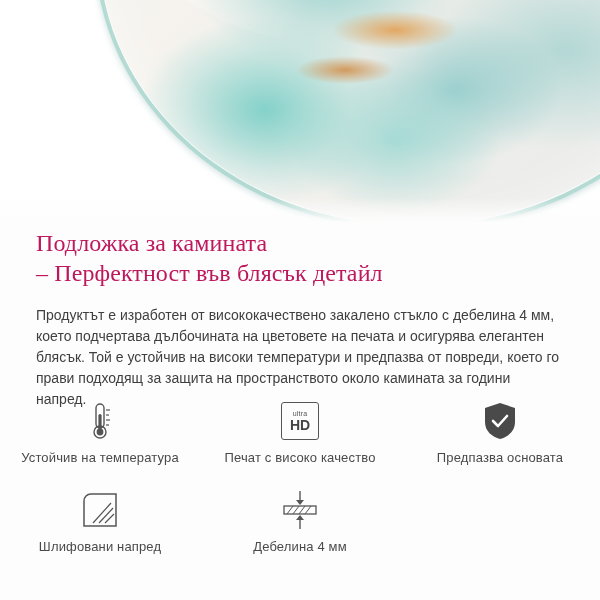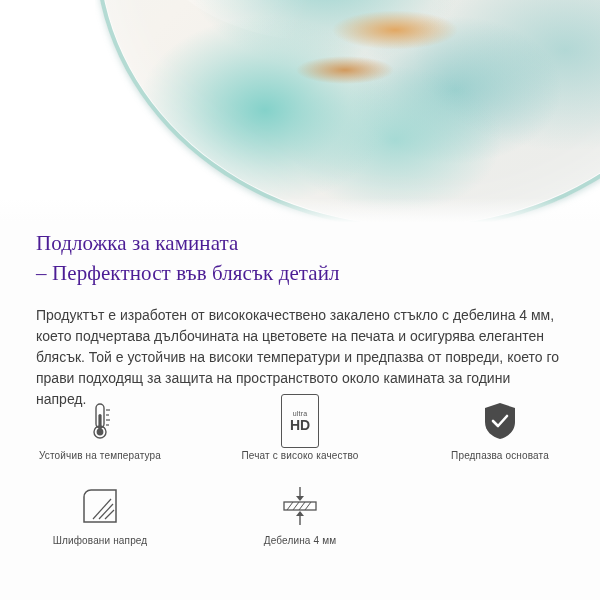--- a/index.html
+++ b/index.html
@@ -87,23 +87,23 @@
 
   
   .content {
     position: absolute;
     left: 0; top: 228px;
     width: 600px;
   }
   .headline {
     margin: 0 36px;
     font-family: "Liberation Serif", serif;
-    font-size: 21px;
+    font-size: 24px;
     line-height: 30px;
-    color: #4c1d95;
+    color: #be185d;
     font-weight: 400;
     letter-spacing: .1px;
   }
   .headline .l2 { display: block; }
   .body-copy {
     margin: 17px 36px 0 36px;
     width: 528px;
     font-size: 14px;
     line-height: 21px;
     color: #3f3f3f;
@@ -125,21 +125,21 @@
     justify-content: flex-start;
   }
   .icon-box {
     height: 46px;
     display: flex;
     align-items: center;
     justify-content: center;
   }
   .feature-label {
     margin-top: 6px;
-    font-size: 10px;
+    font-size: 13px;
     color: #4a4a4a;
     letter-spacing: .15px;
     text-align: center;
   }
   svg { display: block; }
 </style>
 </head>
 <body>
 
 <div class="hero">
@@ -172,21 +172,21 @@
         <line x1="21" y1="15" x2="24" y2="15" stroke="#555" stroke-width="1.2"></line>
         <line x1="21" y1="20" x2="25" y2="20" stroke="#555" stroke-width="1.2"></line>
         <line x1="21" y1="25" x2="24" y2="25" stroke="#555" stroke-width="1.2"></line>
       </svg>
     </div>
     <div class="feature-label">Устойчив на температура</div>
   </div>
 
   <div class="feature">
     <div class="icon-box">
-      <div style="width:38px;height:54px;border:1.4px solid #555;border-radius:3px;display:flex;flex-direction:column;align-items:center;justify-content:center;line-height:1;">
+      <div style="width:38px;height:38px;border:1.4px solid #555;border-radius:3px;display:flex;flex-direction:column;align-items:center;justify-content:center;line-height:1;">
         <span style="font-size:7px;color:#555;letter-spacing:.2px;">ultra</span>
         <span style="font-size:14px;font-weight:bold;color:#444;margin-top:1px;">HD</span>
       </div>
     </div>
     <div class="feature-label">Печат с високо качество</div>
   </div>
 
   <div class="feature">
     <div class="icon-box">
       <svg width="38" height="42" viewBox="0 0 38 42">

